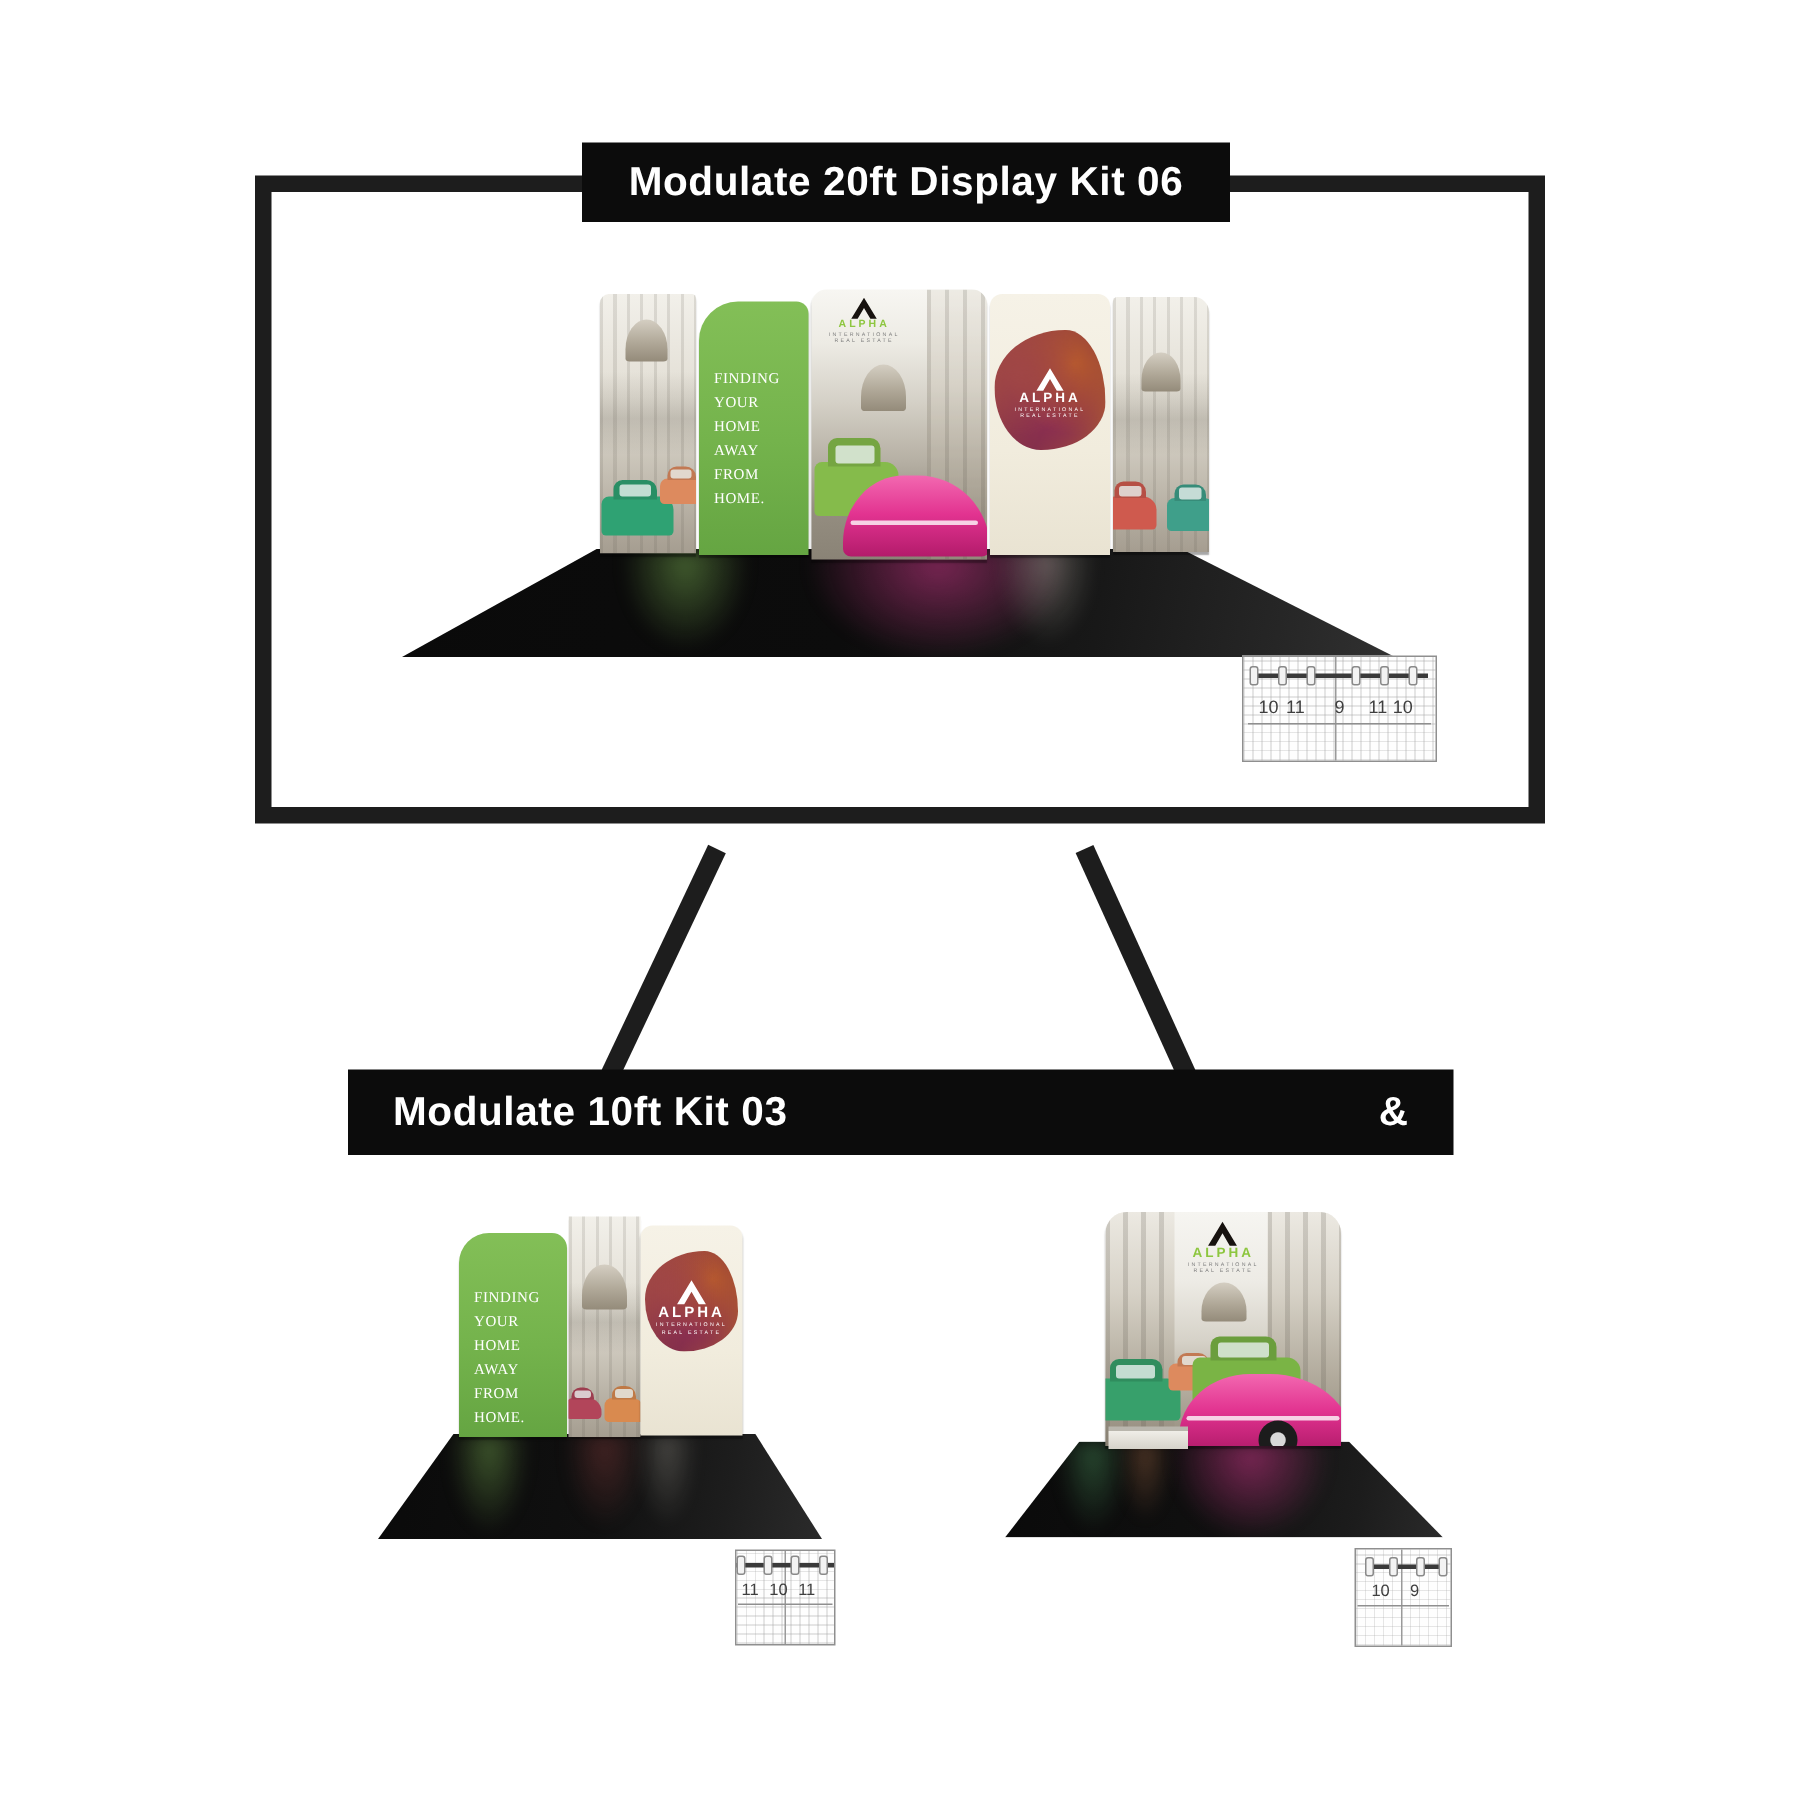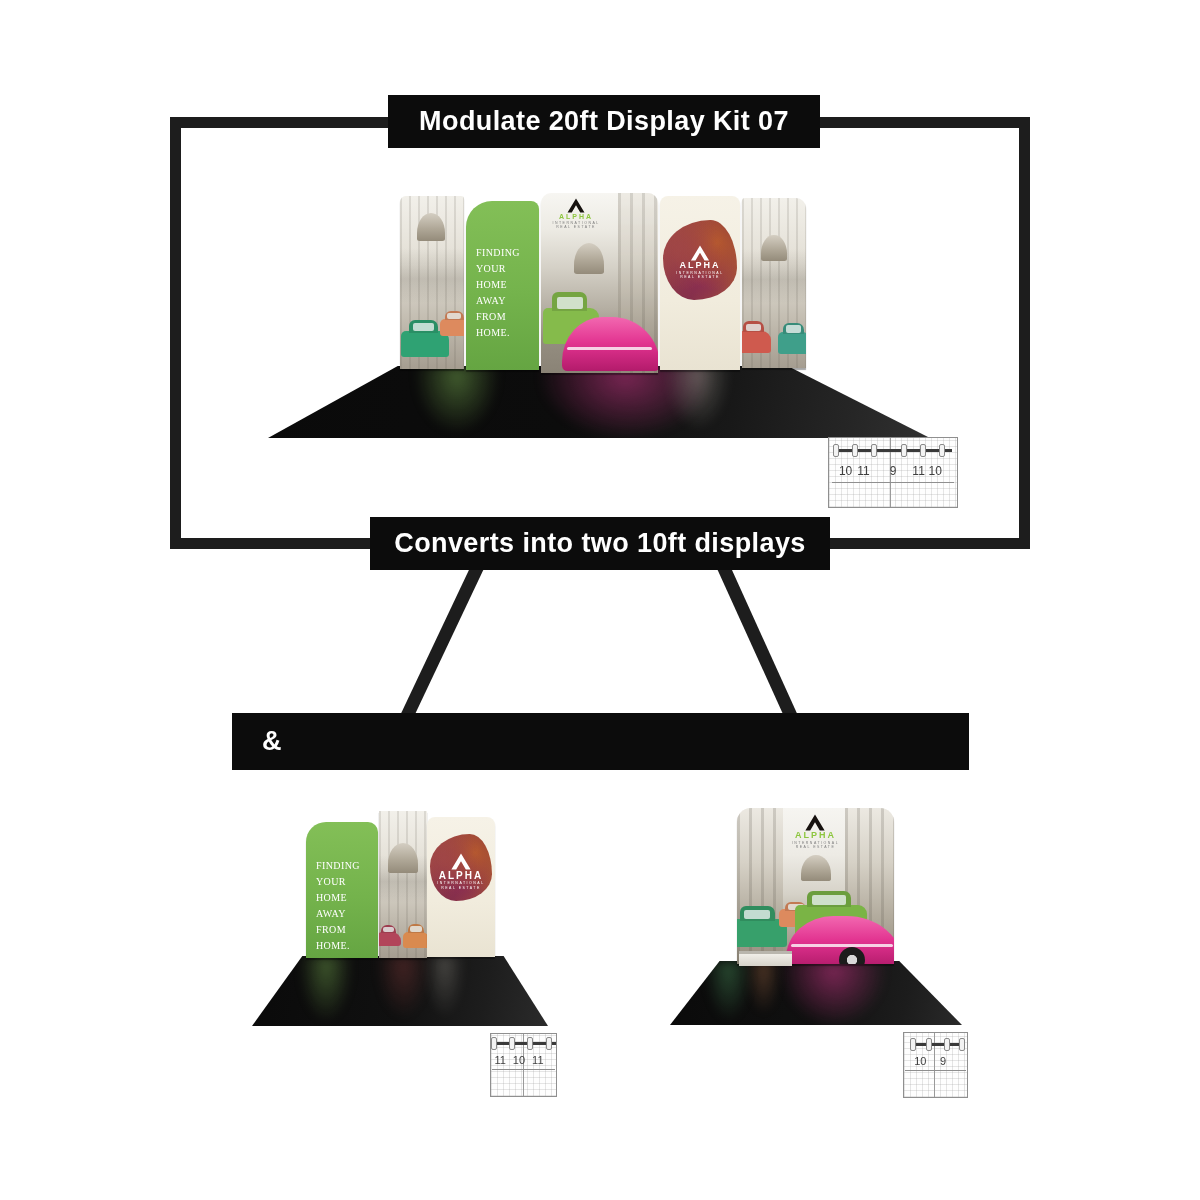--- a/index.html
+++ b/index.html
@@ -153,26 +153,24 @@
     <div class="clip" style="left:86%;top:6px;"></div>
     <span class="dnum" style="left:13%;top:26px;">10</span>
     <span class="dnum" style="left:27%;top:26px;">11</span>
     <span class="dnum" style="left:50%;top:26px;">9</span>
     <span class="dnum" style="left:70%;top:26px;">11</span>
     <span class="dnum" style="left:83%;top:26px;">10</span>
     <div class="dline" style="top:44px;"></div>
   </div>
 
   <div class="banner banner-top">
-    <span>Modulate 20ft Display Kit 07</span>
-  </div>
-  <div class="banner banner-mid">
-    <span>Converts into two 10ft displays</span>
+    <span>Modulate 20ft Display Kit 06</span>
   </div>
   <div class="banner banner-kits">
+    <span>Modulate 10ft Kit 03</span>
     <span>&amp;</span>
   </div>
 
   <div class="floor" style="left:252px;top:956px;width:296px;height:70px;clip-path:polygon(17% 0,85% 0,100% 100%,0 100%);
               background:linear-gradient(100deg,#0a0a0a 0%,#101010 50%,#1d1d1d 78%,#2b2b2b 100%);">
     <div class="refl" style="left:16%;top:0;width:18%;height:95%;background:radial-gradient(ellipse at 50% 15%,rgba(118,170,80,.45),rgba(0,0,0,0) 70%);"></div>
     <div class="refl" style="left:42%;top:0;width:18%;height:90%;background:radial-gradient(ellipse at 50% 15%,rgba(160,70,70,.35),rgba(0,0,0,0) 70%);"></div>
     <div class="refl" style="left:58%;top:0;width:14%;height:90%;background:radial-gradient(ellipse at 50% 12%,rgba(240,234,218,.22),rgba(0,0,0,0) 70%);"></div>
   </div>
 

